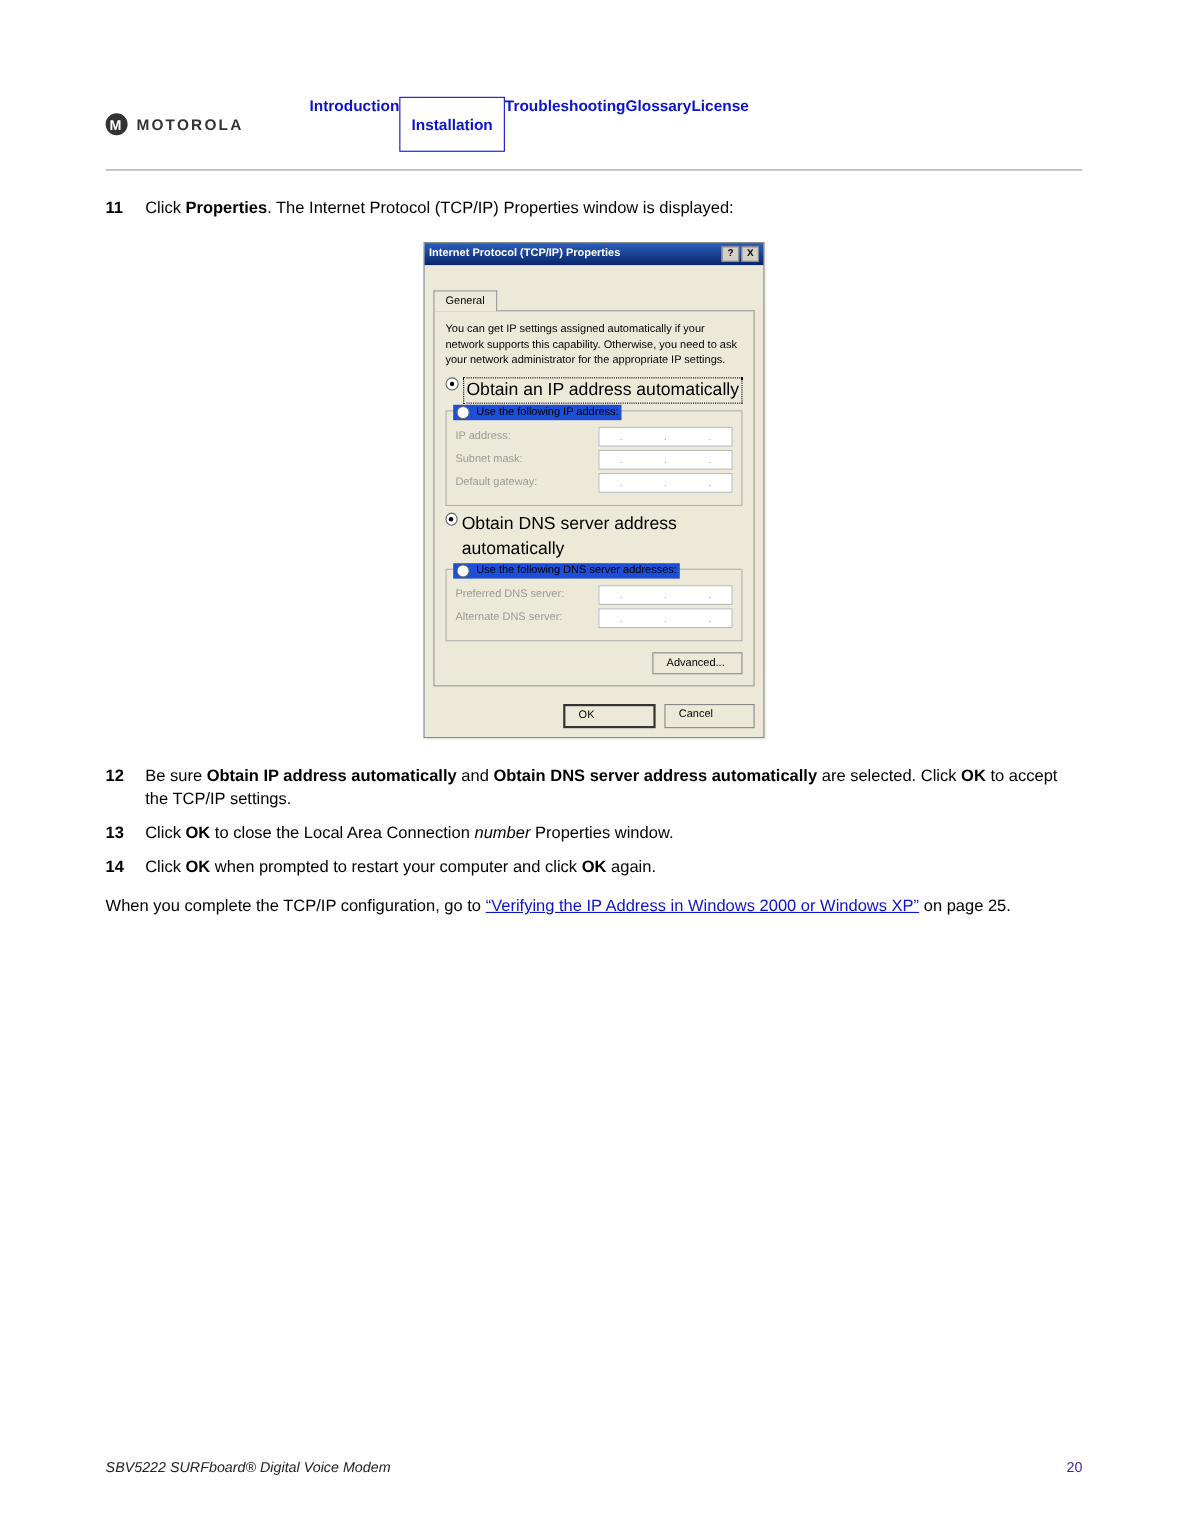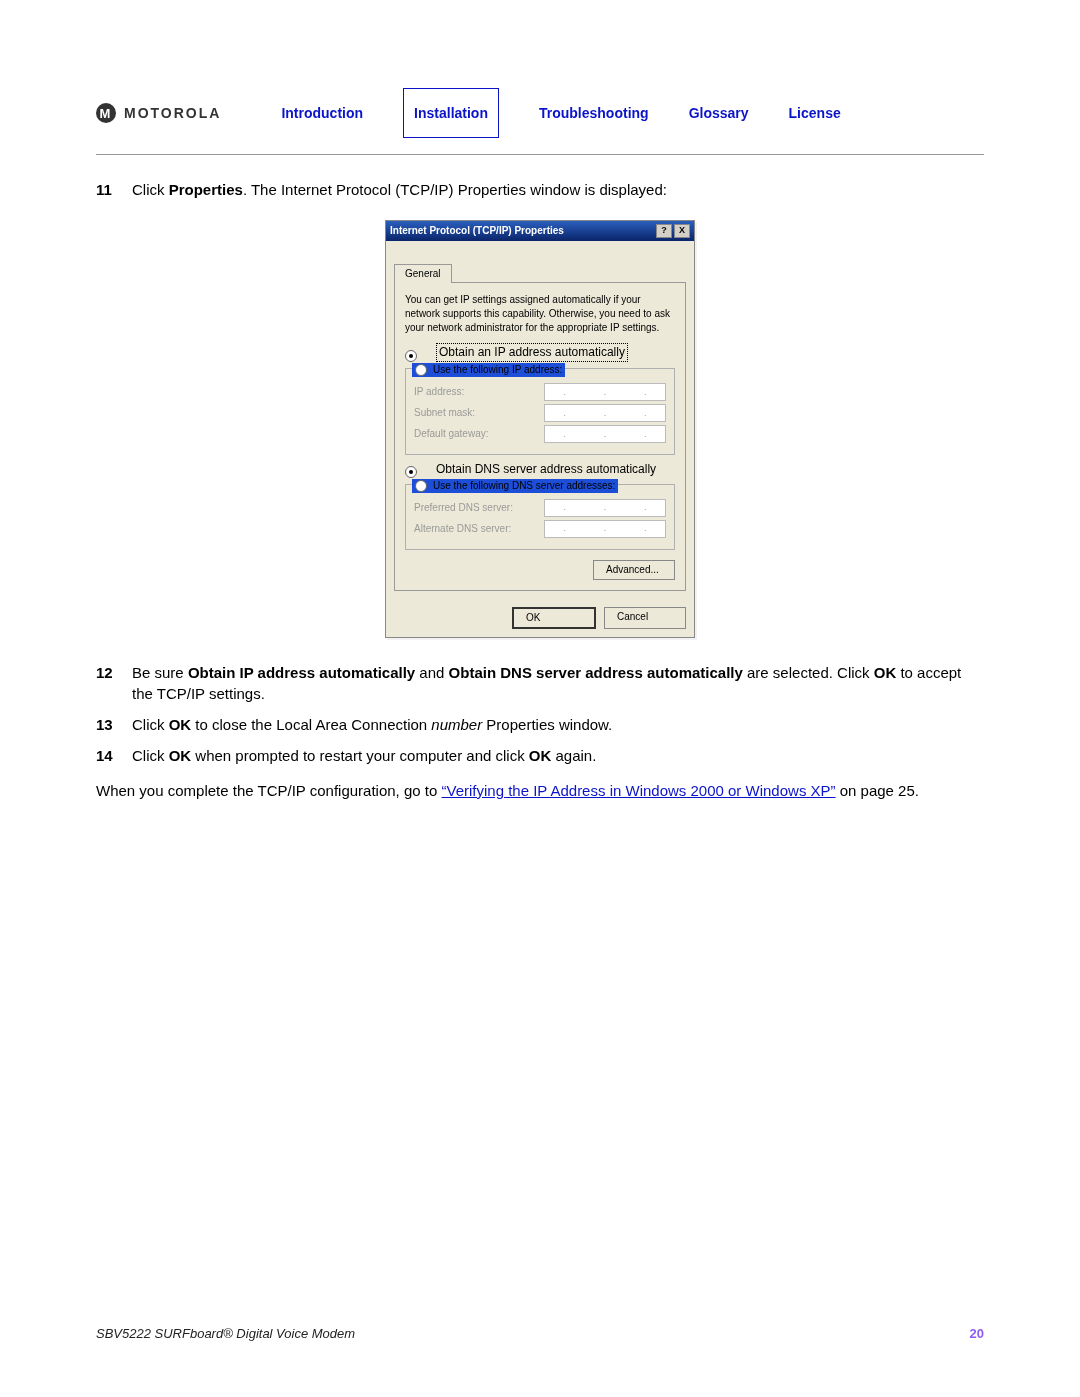--- a/index.html
+++ b/index.html
@@ -2,21 +2,21 @@
 <html><head>
 <meta charset="utf-8">
 <style>
   body{margin:0;background:#fff;font-family:Arial,Helvetica,sans-serif;color:#000;width:1080px;box-sizing:border-box}
   .page{padding:88px 96px 48px 96px;min-height:1397px;box-sizing:border-box;position:relative}
   .header{display:flex;align-items:center;gap:40px;border-bottom:1px solid #999;padding-bottom:16px;margin-bottom:24px}
   .brand{display:flex;align-items:center;gap:8px;font-family:Arial,sans-serif;font-weight:900;letter-spacing:2px;font-size:14px;color:#333}
   .batwing{width:20px;height:20px;background:#333;border-radius:50%;display:flex;align-items:center;justify-content:center;color:#fff;font-weight:bold;font-size:13px}
   .navlink{color:#0b14c9;font-weight:700;font-size:14px;text-decoration:none}
   .navlink.active{padding:16px 10px;border:1px solid #0b14c9}
-  .navs{display:flex;align-items:center;gap:40px;margin-left:20px}
+  .navs{display:flex;align-items:flex-start;margin-left:20px}
   .content{font-size:15px;line-height:1.4}
   .step{display:flex;margin:10px 0}
   .snum{width:36px;flex:none;font-weight:700}
   .sbody{flex:1}
   .bold{font-weight:700}
   .link{color:#0b14c9}
   .italic{font-style:italic}
   
   .dialog-wrap{display:flex;justify-content:center;margin:20px 0 24px}
   .dialog{width:308px;font-family:Tahoma, sans-serif;font-size:10px;border:1px solid #888;background:#ece9d8;box-shadow:2px 2px 0 rgba(0,0,0,.05)}
@@ -28,28 +28,28 @@
   .tabpanel{border:1px solid #999;padding:10px;background:#ece9d8}
   .desc{font-size:10px;margin-bottom:8px}
   .fieldset{border:1px solid #b0b0b0;padding:6px 8px 8px;margin:6px 0;position:relative}
   .legendline{display:flex;align-items:center;gap:6px;margin:-12px 0 6px -2px;background:#1d4ed8;padding:0 3px;width:-moz-fit-content;width:fit-content;font-size:10px}
   .radio{width:10px;height:10px;border-radius:50%;border:1px solid #666;display:inline-flex;align-items:center;justify-content:center;background:#fff}
   .radio.on::after{content:"";width:4px;height:4px;border-radius:50%;background:#000}
   .row{display:flex;align-items:center;justify-content:space-between;margin:3px 0;gap:8px}
   .row label{color:#9a9a98;font-size:10px}
   .ipbox{width:120px;height:16px;border:1px solid #bbb;background:#fff;display:flex;align-items:center;justify-content:space-evenly;color:#999;font-size:9px}
   .ipbox span{width:1px}
-  .singleradio{display:flex;align-items:flex-end;gap:19px;font-size:12px;margin:6px 0 2px}
+  .singleradio{display:flex;align-items:flex-start;gap:4px;font-size:16px;margin:6px 0 2px}
   .hl{border:1px dotted #000;padding:0 2px}
   .btnrow{display:flex;justify-content:flex-end;gap:8px;margin-top:10px}
   .wbtn{border:1px solid #888;background:#ece9d8;font-size:10px;padding:2px 12px;min-width:56px;text-align:left}
   .btnrow2{display:flex;justify-content:flex-end;gap:8px;padding:8px}
   .footer{position:absolute;bottom:56px;left:96px;right:96px;display:flex;justify-content:space-between;align-items:baseline;font-size:13px}
   .footer .prod{font-style:italic;color:#222}
-  .footer .pg{color:#8b5cf6;font-weight:700}
+  .footer .pg{color:#4c1d95;font-weight:400}
 </style>
 </head>
 <body>
 
 <div class="page">
 
   <div class="header">
     <div class="brand">
       <span class="batwing">M</span>
       <span>MOTOROLA</span>

